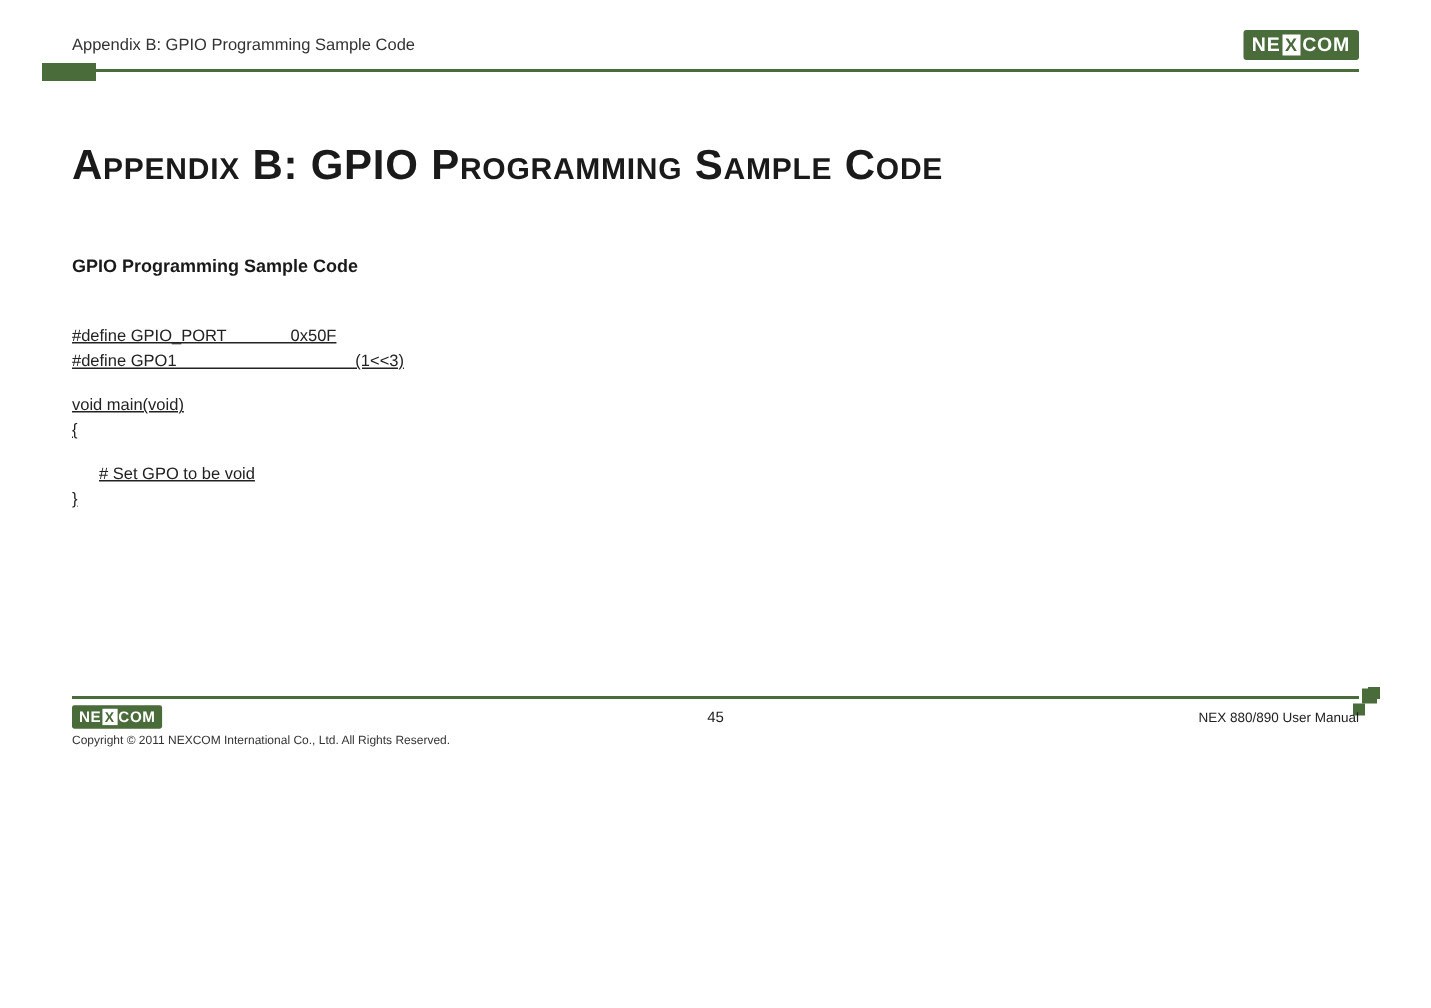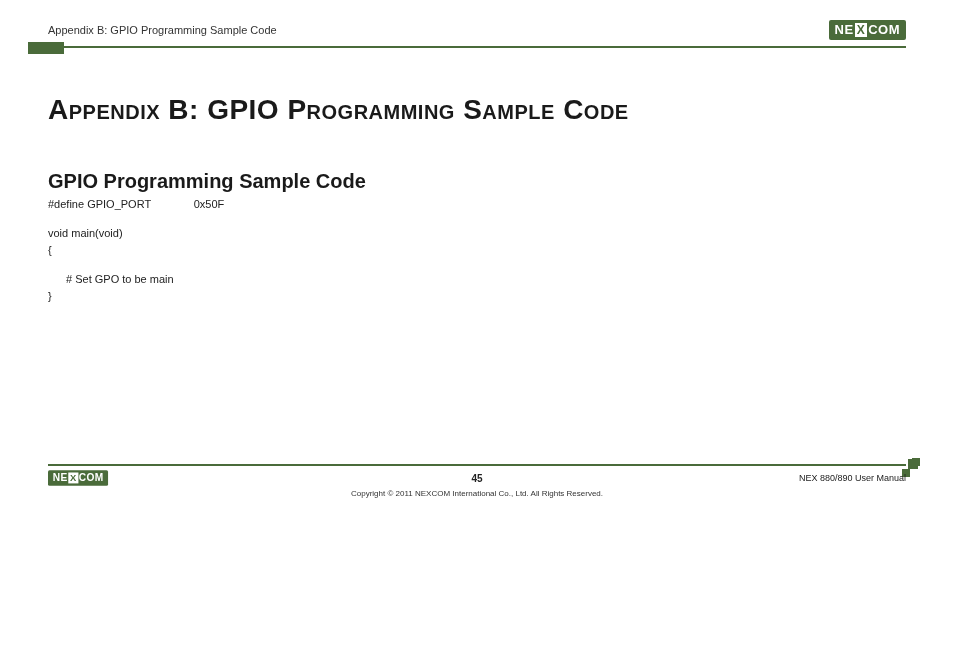--- a/index.html
+++ b/index.html
@@ -11,40 +11,40 @@
   .breadcrumb { font-size: 11px; color: #333; }
   .logo-top { }
   .logo { display: inline-flex; align-items: center; background: #4a6b3a; color: #fff; font-weight: 700; font-size: 13px; letter-spacing: 0.5px; padding: 2px 6px; border-radius: 2px; line-height: 1.2; }
   .logo .x { display: inline-block; background: #fff; color: #4a6b3a; margin: 0 1px; padding: 0 2px; font-weight: 800; font-size: 12px; }
   .top-rule { margin-top: 4px; height: 2px; background: #4a6b3a; position: relative; }
   .top-rule::before { content: ""; position: absolute; left: -20px; top: -4px; width: 36px; height: 12px; background: #4a6b3a; }
 
   
   .content { padding-top: 46px; }
   h1.title { font-size: 28px; font-weight: 600; color: #1a1a1a; font-variant: small-caps; letter-spacing: 0.5px; margin-bottom: 44px; }
-  h2.section { font-size: 20px; font-weight: 700; color: #1a1a1a; margin-bottom: 3px; }
+  h2.section { font-size: 12px; font-weight: 700; color: #1a1a1a; margin-bottom: 32px; }
 
-  .code-block { font-size: 11px; line-height: 1.55; color: #222; }
+  .code-block { font-size: 11px; line-height: 1.55; color: #222; text-decoration: underline; }
   .code-line { white-space: pre; }
   .indent1 { padding-left: 18px; }
   .indent2 { padding-left: 30px; }
   .gap { height: 12px; }
 
   
   .footer-area { position: absolute; left: 48px; right: 48px; bottom: 18px; }
   .foot-rule { height: 2px; background: #4a6b3a; position: relative; margin-bottom: 2px; }
   .foot-rule::after { content: ""; position: absolute; right: -12px; top: -5px; width: 10px; height: 10px; background: #4a6b3a; }
   .foot-rule::before { content: ""; position: absolute; right: -12px; top: 7px; width: 10px; height: 10px; background: #4a6b3a; opacity: 0.0; }
   .foot-squares { position: absolute; right: -14px; top: -6px; }
   .foot-squares span { display: block; width: 8px; height: 8px; background: #4a6b3a; margin-bottom: 3px; }
   .foot-squares span:nth-child(1){ margin-left: 10px; }
   .foot-row { display: flex; align-items: center; justify-content: space-between; font-size: 9px; color: #222; }
   .foot-left { display: flex; align-items: center; gap: 8px; }
   .logo-foot { transform: scale(0.78); transform-origin: left center; }
-  .page-num { font-weight: 700; font-size: 10px; position:absolute; left:50%; transform:translateX(-50%); }
+  .page-num { font-weight: 400; font-size: 10px; position:absolute; left:50%; transform:translateX(-50%); }
   .foot-row { position: relative; }
 </style>
 </head>
 <body>
 
 <div class="page">
 
   <div class="top-row">
     <div class="breadcrumb">Appendix B: GPIO Programming Sample Code</div>
     <div class="logo-top">
@@ -56,25 +56,26 @@
     </div>
   </div>
   <div class="top-rule"></div>
 
   <div class="content">
     <h1 class="title">Appendix B: GPIO Programming Sample Code</h1>
     <h2 class="section">GPIO Programming Sample Code</h2>
 
     <div class="code-block">
       <div class="code-line">#define GPIO_PORT              0x50F</div>
+      <div class="code-line">#define GPO1                                       (1&lt;&lt;3)</div>
       <div class="gap"></div>
       <div class="code-line">void main(void)</div>
       <div class="code-line">{</div>
       <div class="gap"></div>
-      <div class="code-line indent1"># Set GPO to be main</div>
+      <div class="code-line indent1"># Set GPO to be void</div>
       <div class="code-line">}</div>
     </div>
   </div>
 
   <div class="footer-area">
     <div class="foot-rule">
       <div class="foot-squares">
           <span></span>
           <span></span>
         </div>
@@ -83,16 +84,16 @@
       <div class="foot-left">
         <span class="logo logo-foot">
           <span>NE</span>
             <span class="x">X</span>
             <span>COM</span>
         </span>
       </div>
       <div class="page-num">45</div>
       <div>NEX 880/890 User Manual</div>
     </div>
-    <div style="font-size:8px;color:#333;margin-top:1px;text-align:center;">Copyright © 2011 NEXCOM International Co., Ltd. All Rights Reserved.</div>
+    <div style="font-size:8px;color:#333;margin-top:1px;">Copyright © 2011 NEXCOM International Co., Ltd. All Rights Reserved.</div>
   </div>
 
 </div>
 
 </body></html>

